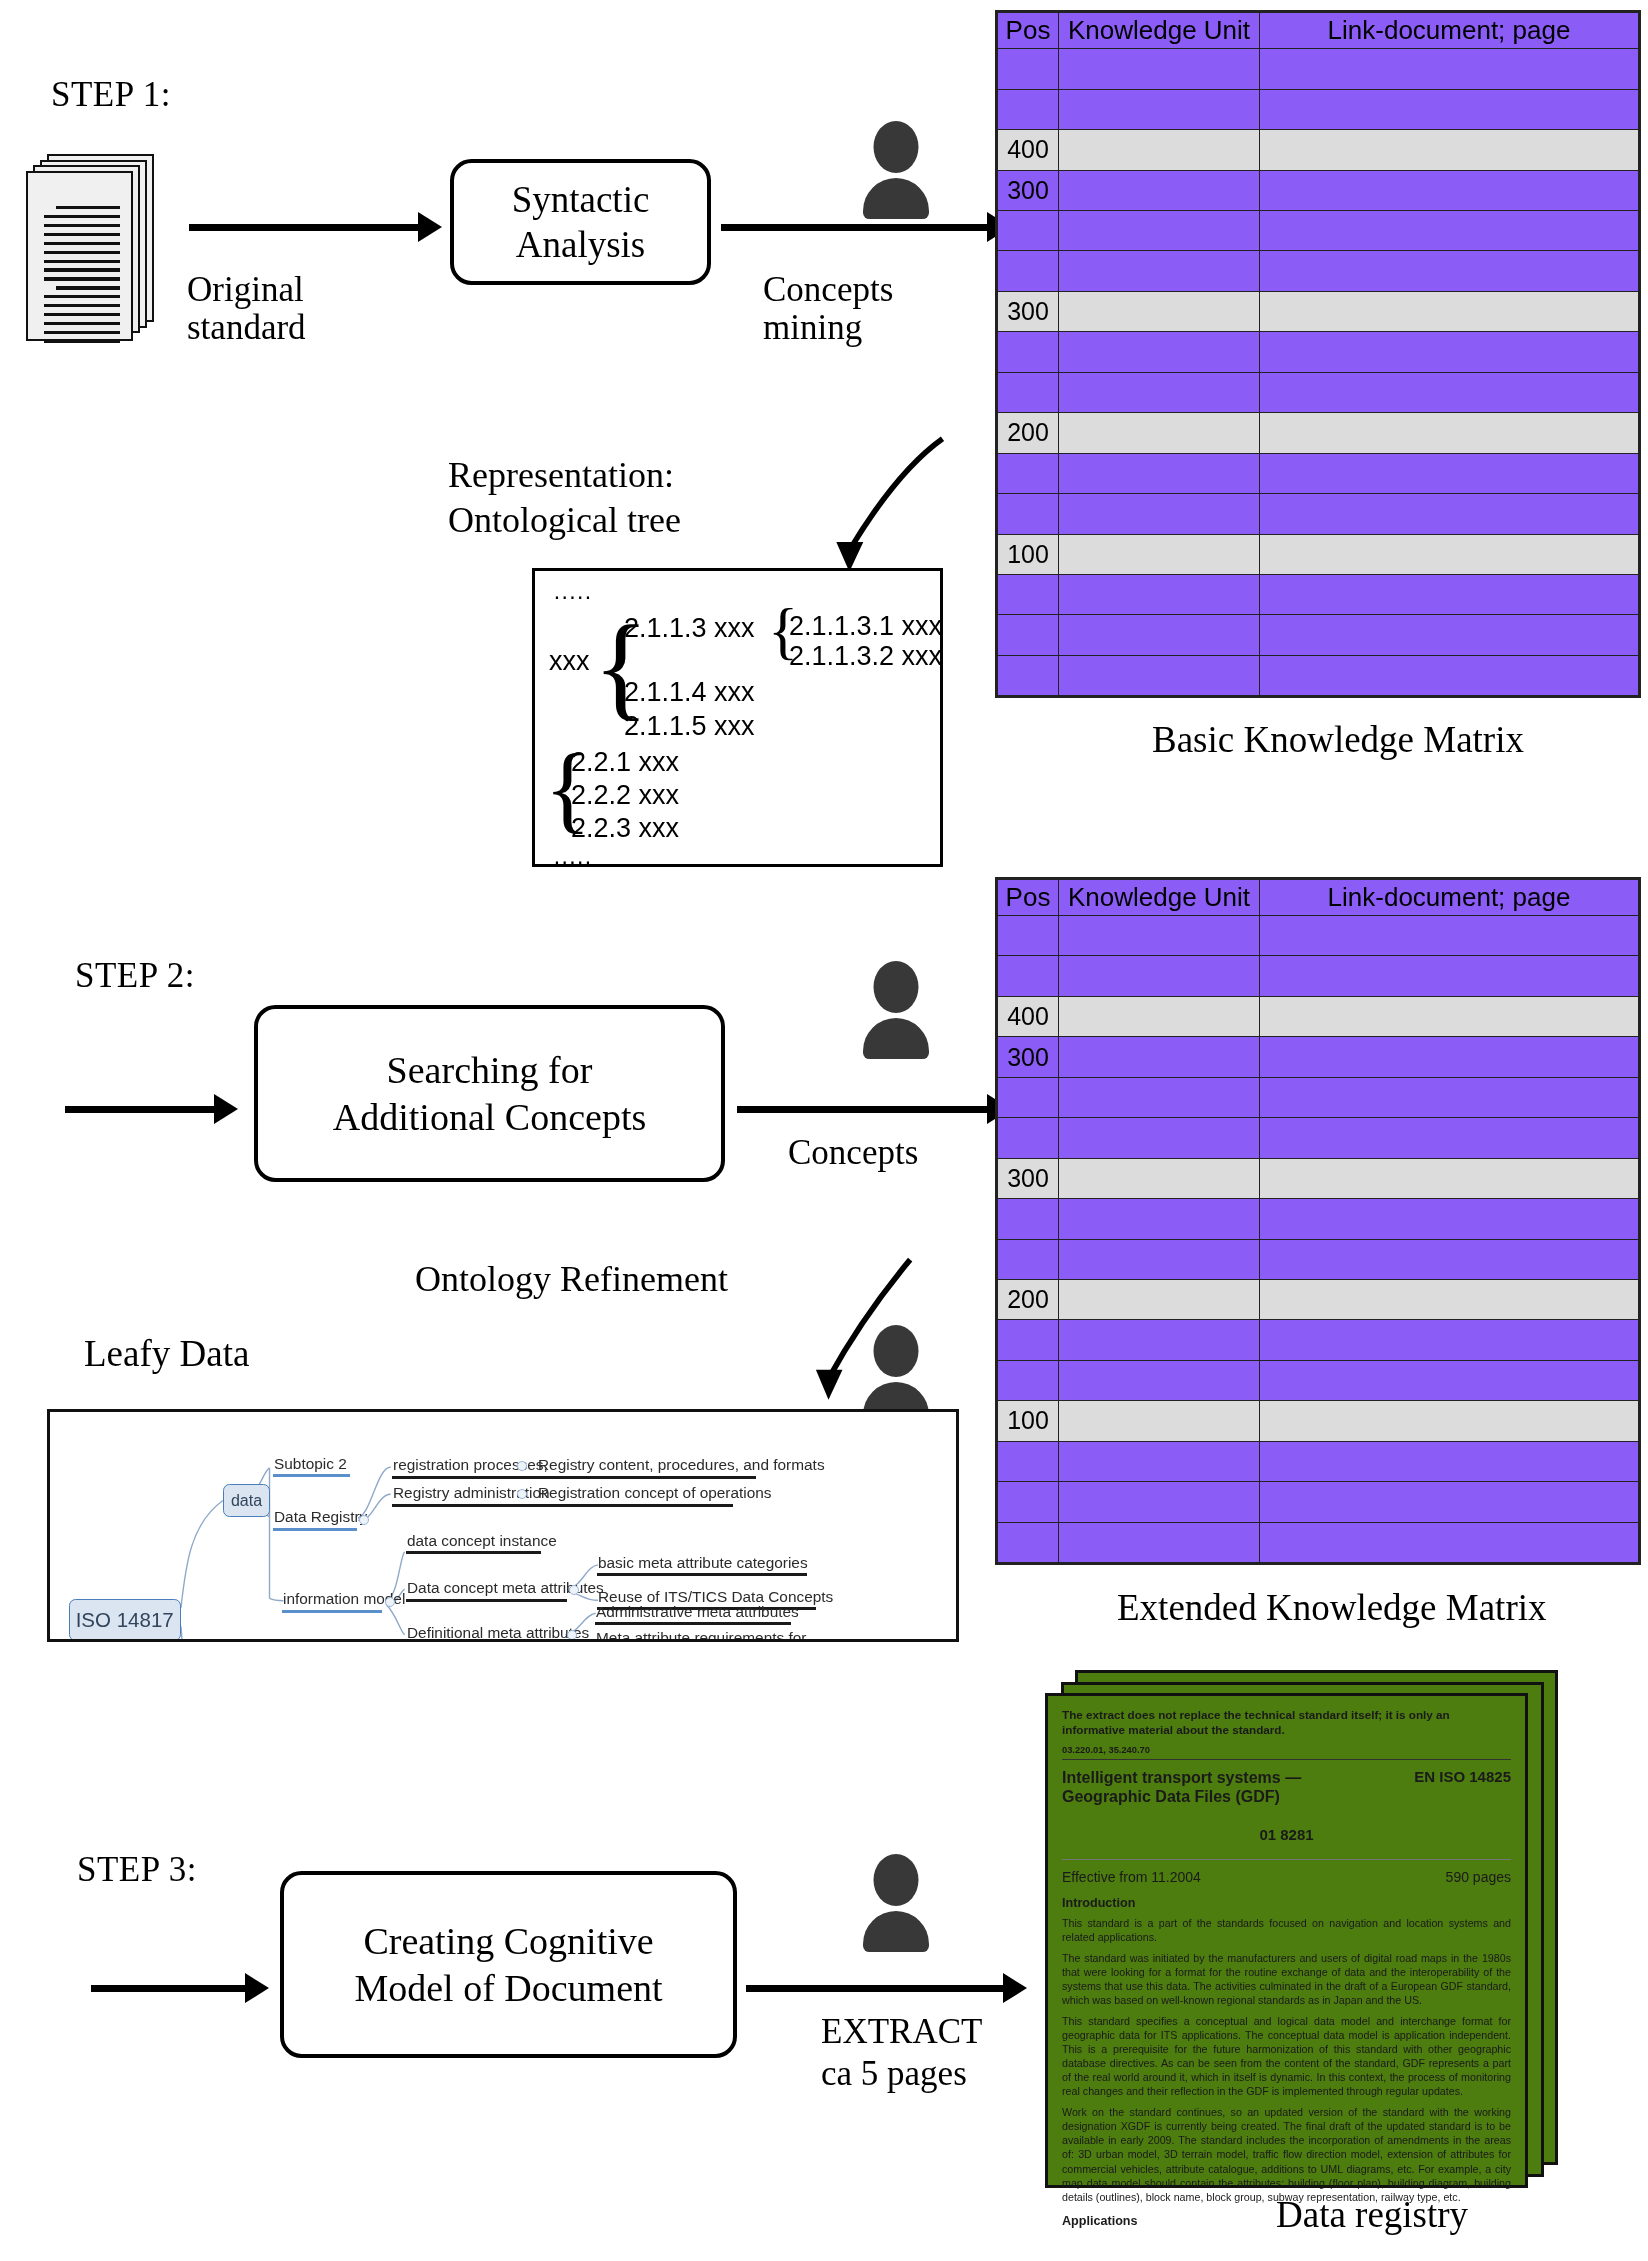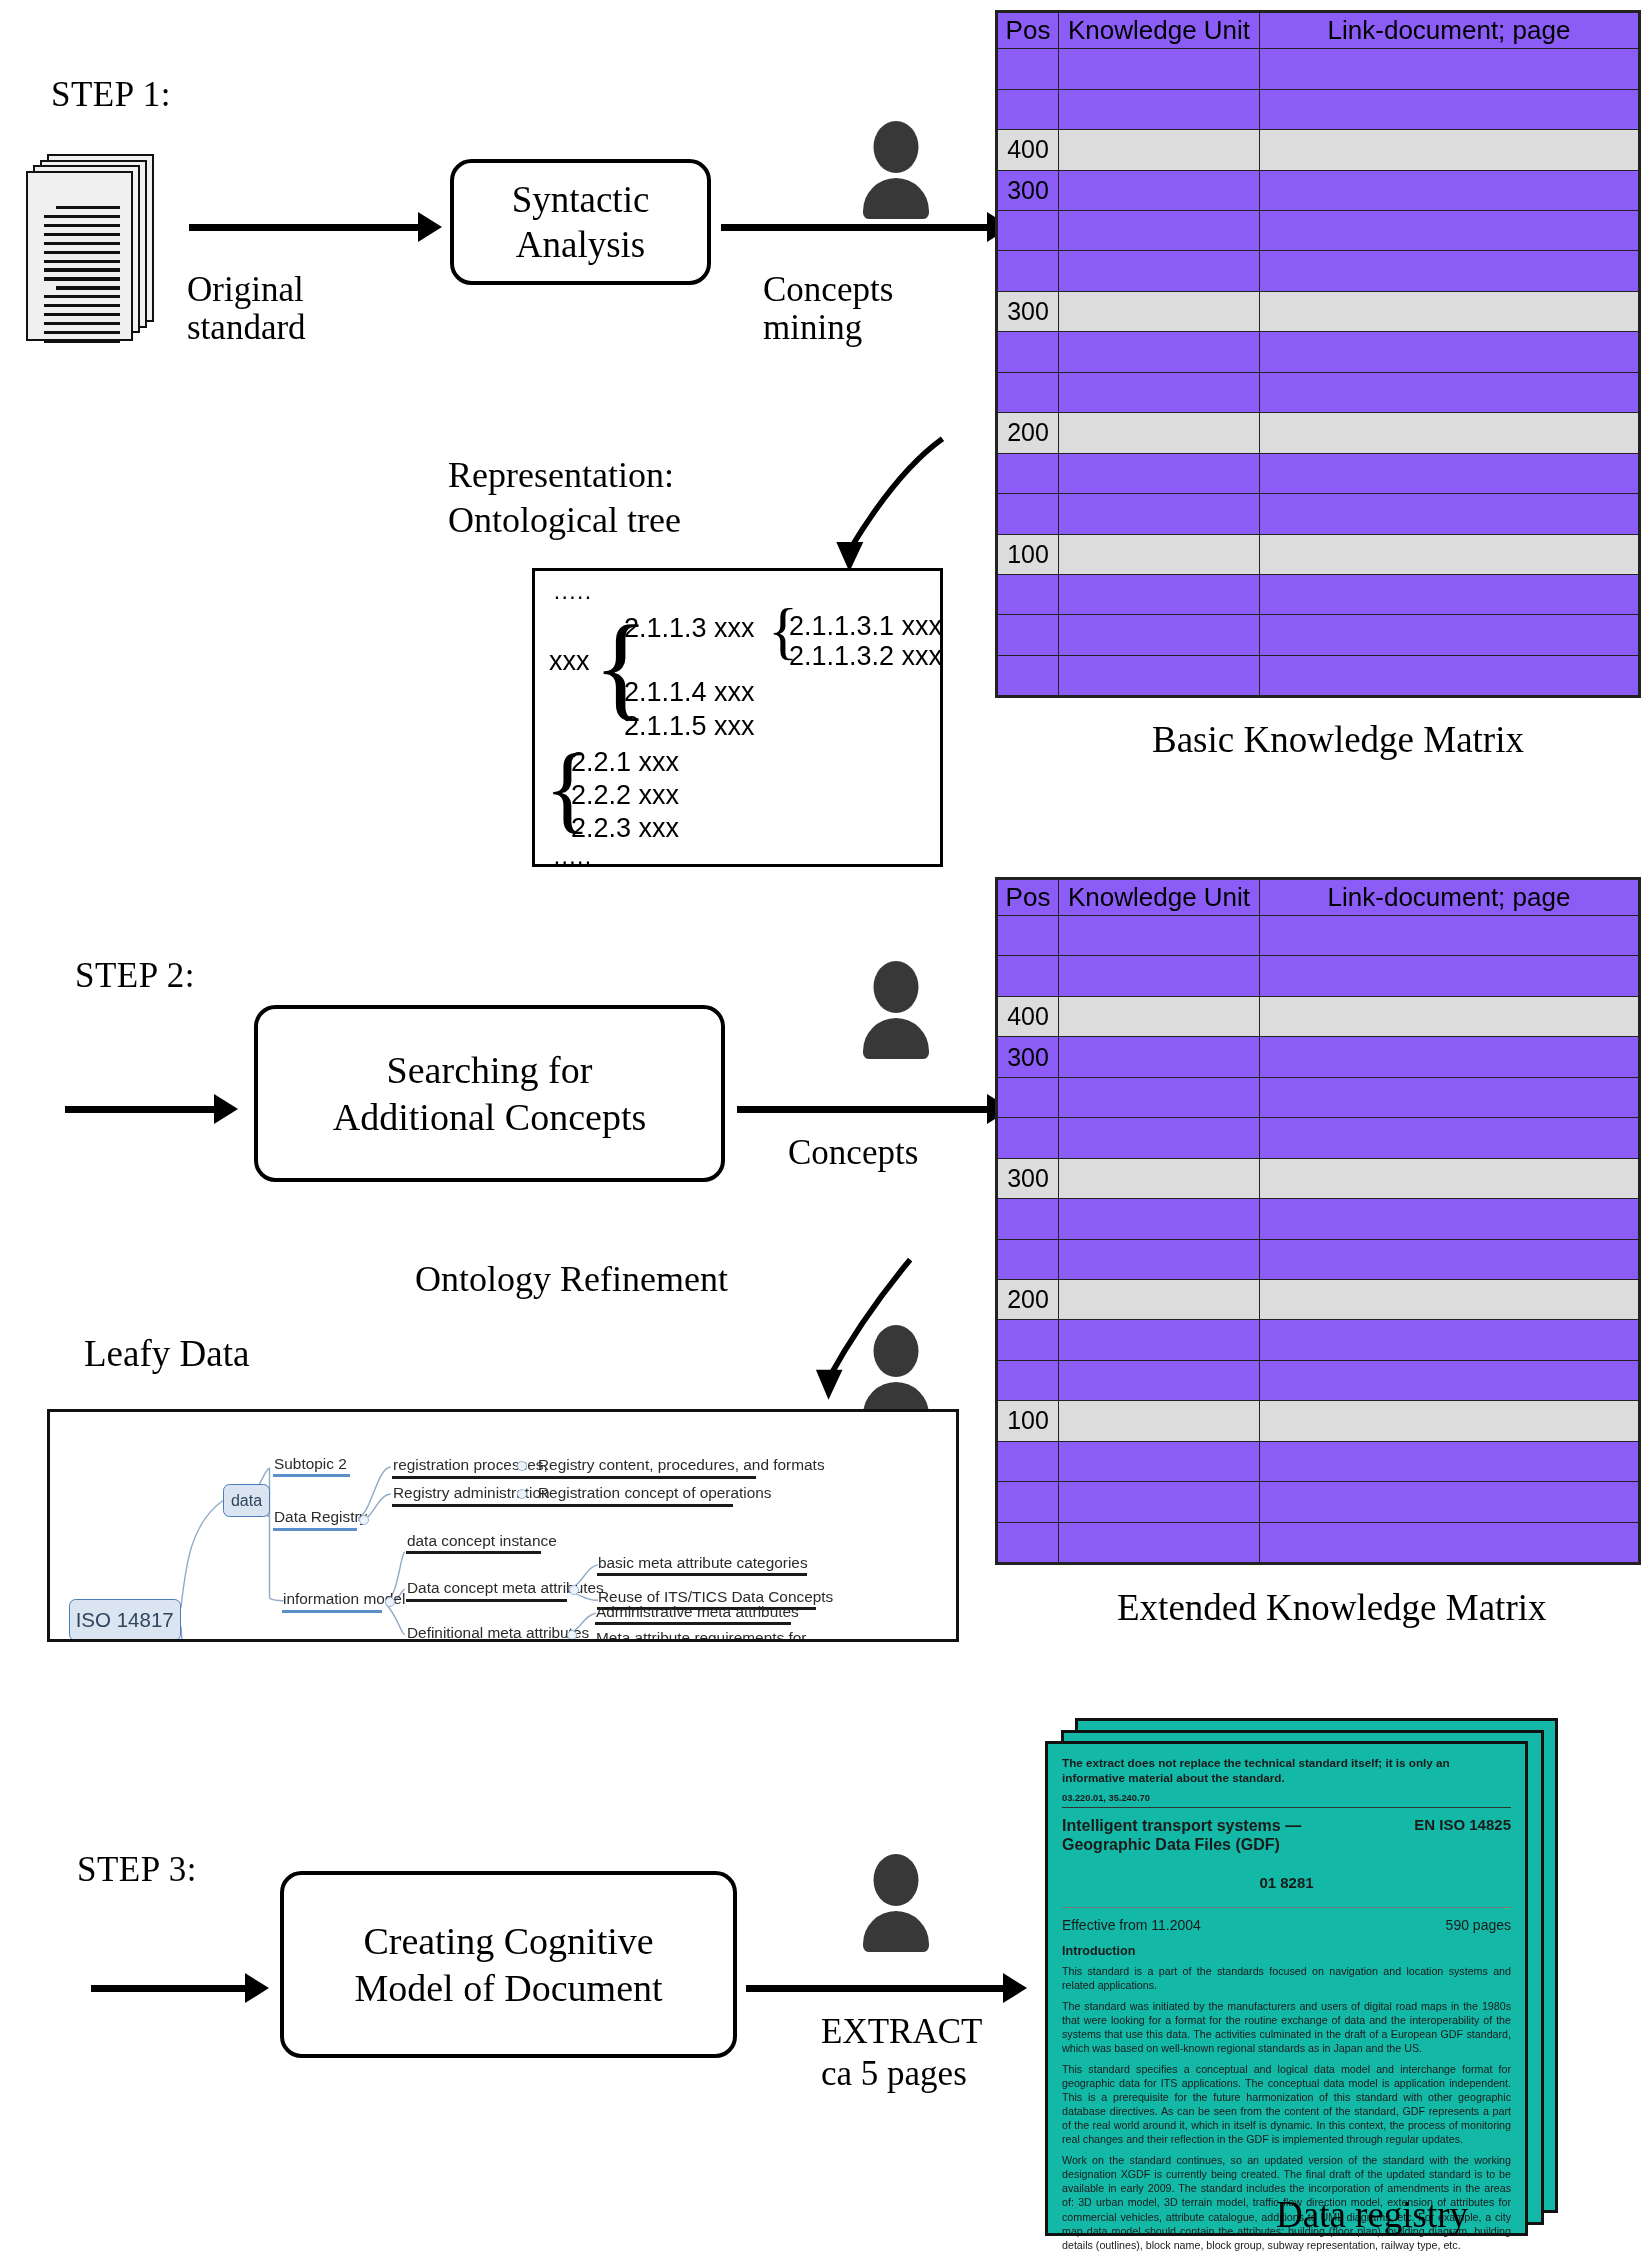--- a/index.html
+++ b/index.html
@@ -55,21 +55,21 @@
   
   .mindmap{box-sizing:border-box;border:3.7px solid #111;background:#fff;position:absolute;overflow:hidden;}
   .mm-node{position:absolute;font-family:"Liberation Sans",sans-serif;font-size:15.4px;color:#2b2b2b;white-space:nowrap;}
   .mm-node.wrap{white-space:normal;line-height:1.25;}
   .mm-under{position:absolute;height:3.3px;background:#1a1a1a;}
   .mm-box{position:absolute;box-sizing:border-box;background:#dbe5f1;border:1.9px solid #4a7ebb;border-radius:6.5px;
           display:flex;align-items:center;justify-content:center;font-family:"Liberation Sans",sans-serif;color:#31455c;}
   .mm-dot{position:absolute;width:8px;height:8px;border-radius:50%;border:1.4px solid #9ab6d8;background:#eef3fa;}
 
   
-  .docpage{position:absolute;box-sizing:border-box;border:3.3px solid #111;background:#14b8a6;margin-top:48px;}
+  .docpage{position:absolute;box-sizing:border-box;border:3.3px solid #111;background:#4d7c0f;}
   .docpage .inner{padding:12px 14px 4.7px 14px;font-family:"Liberation Sans",sans-serif;color:#1a1a1a;}
   .dp-note{font-size:11.7px;font-weight:bold;line-height:1.25;}
   .dp-code{font-size:9.3px;font-weight:bold;margin-top:7.5px;}
   .dp-rule{border-top:1.9px solid #333;margin-top:4.7px;}
   .dp-rule.thin{border-top:1.4px solid #777;}
   .dp-titlerow{display:flex;justify-content:space-between;align-items:flex-start;margin-top:7.5px;}
   .dp-title{font-size:16px;font-weight:bold;line-height:1.2;}
   .dp-std{font-size:15px;font-weight:bold;white-space:nowrap;}
   .dp-num{font-size:15px;font-weight:bold;text-align:center;margin-top:19.6px;}
   .dp-effrow{display:flex;justify-content:space-between;font-size:14px;margin-top:9.3px;text-align:center;}

